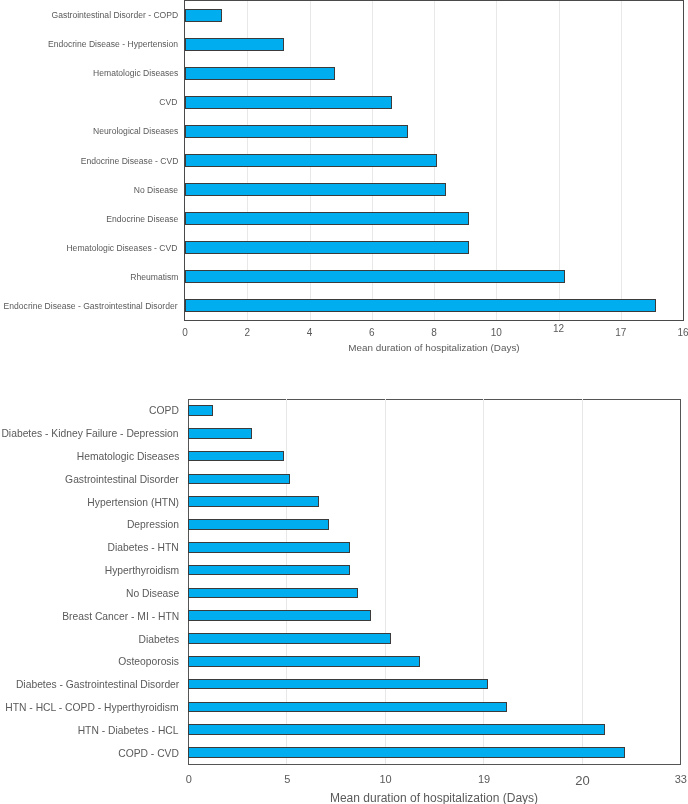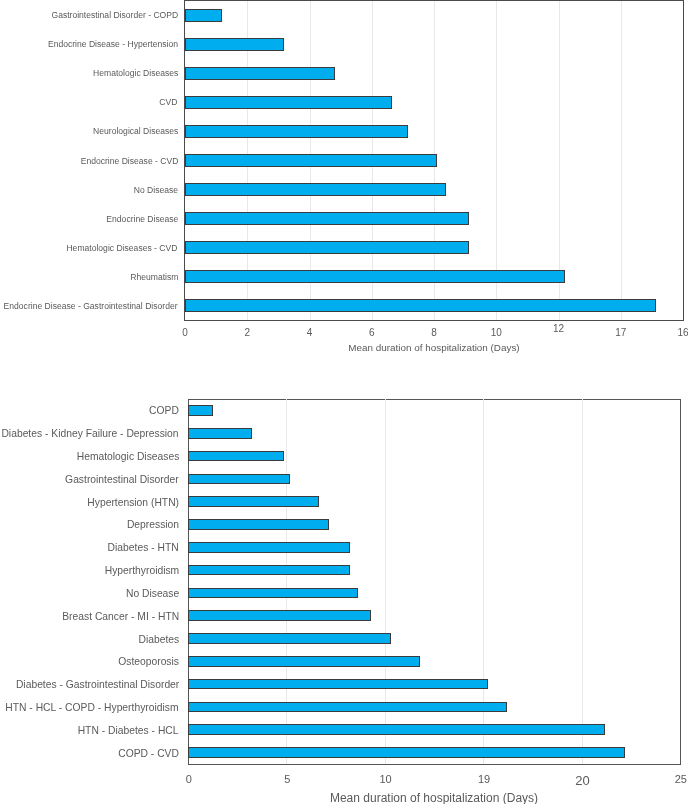--- a/index.html
+++ b/index.html
@@ -108,16 +108,16 @@
   <div class="ylab" style="right:509.00px;top:661.34px;font-size:10.7px;transform:translateY(-50%) scaleX(0.965);transform-origin:100% 50%;">Osteoporosis</div>
   <div class="ylab" style="right:509.00px;top:684.16px;font-size:10.7px;transform:translateY(-50%) scaleX(0.965);transform-origin:100% 50%;">Diabetes - Gastrointestinal Disorder</div>
   <div class="ylab" style="right:509.00px;top:706.97px;font-size:10.7px;transform:translateY(-50%) scaleX(0.965);transform-origin:100% 50%;">HTN - HCL - COPD - Hyperthyroidism</div>
   <div class="ylab" style="right:509.00px;top:729.78px;font-size:10.7px;transform:translateY(-50%) scaleX(0.965);transform-origin:100% 50%;">HTN - Diabetes - HCL</div>
   <div class="ylab" style="right:509.00px;top:752.59px;font-size:10.7px;transform:translateY(-50%) scaleX(0.965);transform-origin:100% 50%;">COPD - CVD</div>
   <div class="xtick" style="left:188.80px;top:772.50px;font-size:11.0px;transform:translateX(-50%) scaleX(1.0);transform-origin:50% 0%;">0</div>
   <div class="xtick" style="left:287.20px;top:772.50px;font-size:11.0px;transform:translateX(-50%) scaleX(1.0);transform-origin:50% 0%;">5</div>
   <div class="xtick" style="left:385.60px;top:772.50px;font-size:11.0px;transform:translateX(-50%) scaleX(1.0);transform-origin:50% 0%;">10</div>
   <div class="xtick" style="left:484.00px;top:772.50px;font-size:11.0px;transform:translateX(-50%) scaleX(1.0);transform-origin:50% 0%;">19</div>
   <div class="xtick" style="left:582.40px;top:772.50px;font-size:13px;transform:translateX(-50%) scaleX(1.0);transform-origin:50% 0%;">20</div>
-  <div class="xtick" style="left:680.80px;top:772.50px;font-size:11.0px;transform:translateX(-50%) scaleX(1.0);transform-origin:50% 0%;">25</div>
+  <div class="xtick" style="left:680.80px;top:772.50px;font-size:11.0px;transform:translateX(-50%) scaleX(1.0);transform-origin:50% 0%;">33</div>
   <div class="xtitle" style="left:434.00px;top:790.50px;font-size:12.0px;transform:translateX(-50%);">Mean duration of hospitalization (Days)</div>
 </div>
 </div>
 
 </body></html>

